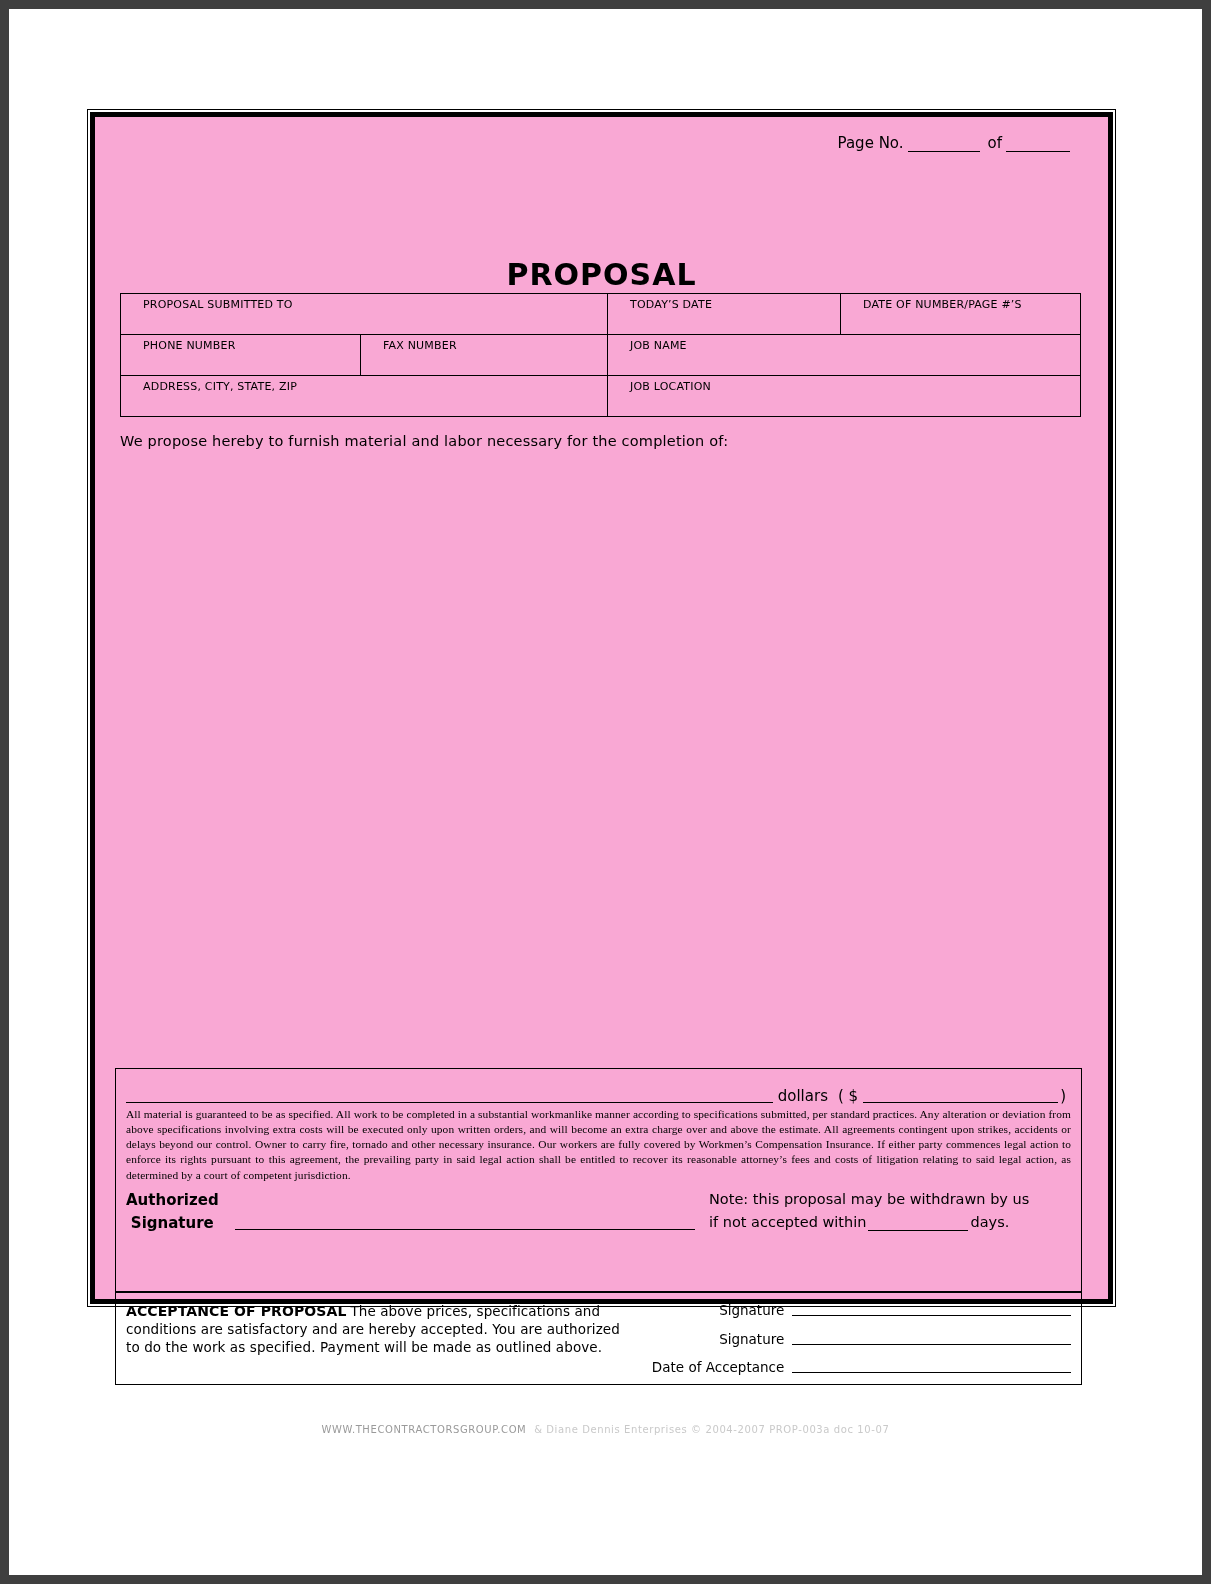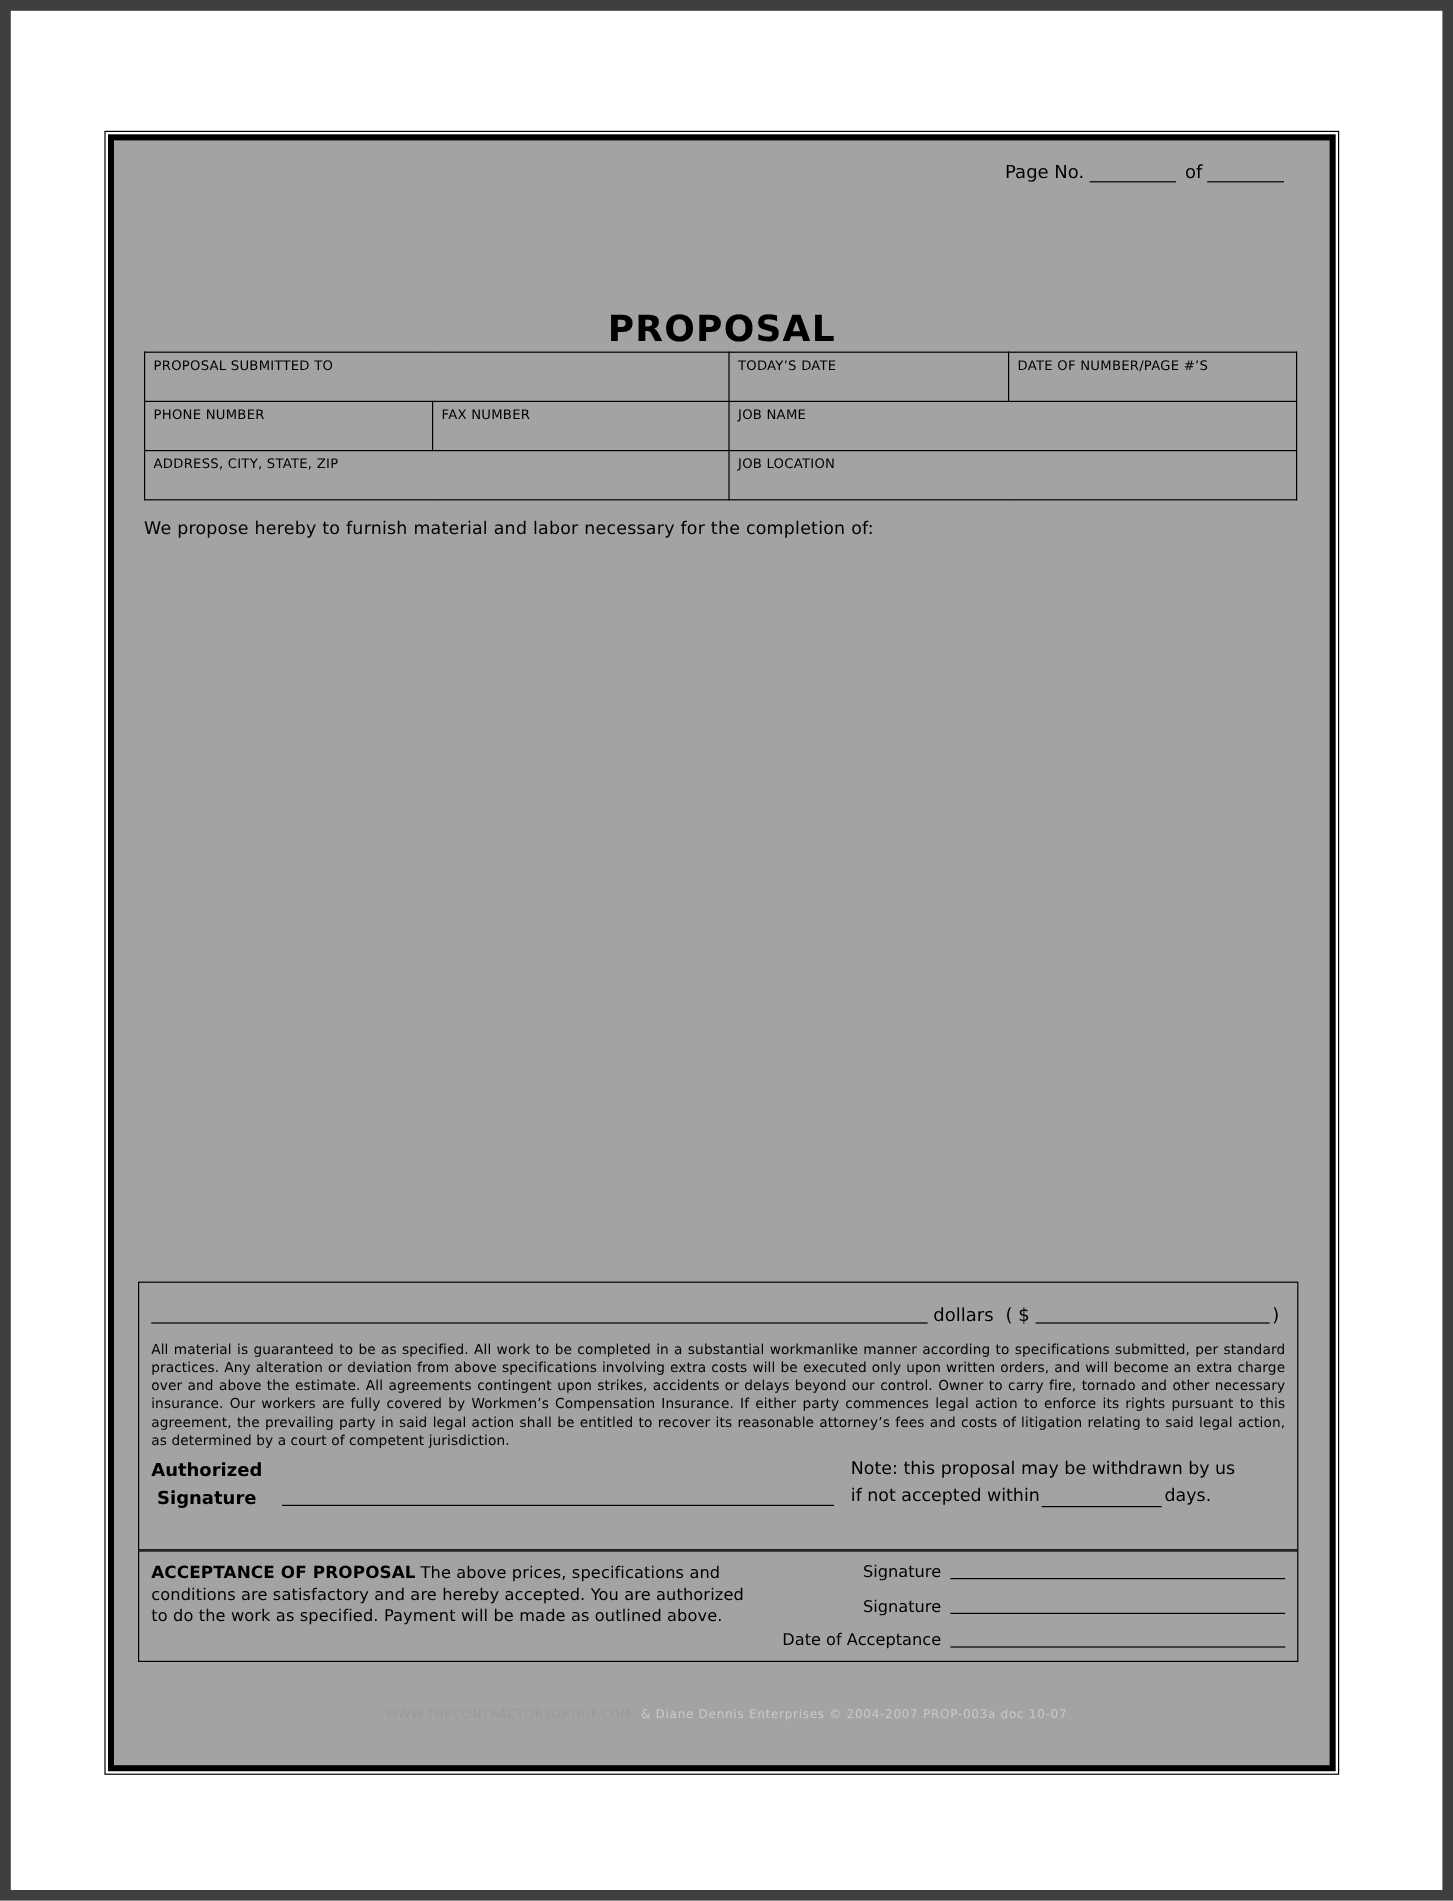--- a/index.html
+++ b/index.html
@@ -5,22 +5,22 @@
   * { margin:0; padding:0; box-sizing:border-box; }
   html,body { width:1211px; height:1584px; background:#fff; }
   body { font-family:"DejaVu Sans","Liberation Sans",sans-serif; color:#000; }
 
   .screen {
     position:relative; width:1211px; height:1584px;
     background:#fff; border:9px solid #3f3f3f; overflow:hidden;
   }
 
   .form-page {
-    position:absolute; left:81px; top:103px; width:1023px; height:1364px;
-    background:#a3a3a3; border:5px solid #000; outline:1px solid #000; outline-offset:2px;
+    position:absolute; left:81px; top:103px; width:1023px; height:1192px;
+    background:#f9a8d4; border:5px solid #000; outline:1px solid #000; outline-offset:2px;
   }
 
   .blank { display:inline-block; border-bottom:1px solid #000; height:14px; }
   .w72 { width:72px; } .w64 { width:64px; } .w195 { width:195px; } .w100 { width:100px; }
   .grow { flex:1 1 auto; }
 
   .page-no-row {
     position:absolute; top:18px; right:38px;
     font-size:15px; display:flex; align-items:flex-end; gap:4px;
   }
@@ -31,41 +31,41 @@
     position:absolute; top:140px; left:0; width:100%;
     text-align:center; font-size:30px; font-weight:bold; letter-spacing:1px;
   }
 
   .info-table {
     position:absolute; top:176px; left:25px; width:960px;
     border-collapse:collapse; table-layout:fixed;
   }
   .info-table td {
     border:1px solid #000; height:41px; vertical-align:top;
-    padding:4px 7px; font-size:11px; letter-spacing:0.2px;
+    padding:4px 22px; font-size:11px; letter-spacing:0.2px;
   }
 
   .intro { position:absolute; top:316px; left:25px; font-size:14.5px; letter-spacing:0.2px; }
 
   .work-area { position:absolute; top:345px; left:25px; width:960px; height:595px; }
 
   .sum-box {
     position:absolute; top:951px; left:20px; width:967px; height:224px;
     border:1px solid #000; padding:8px 10px 6px; overflow:hidden;
   }
   .sum-line1 { font-size:14.5px; letter-spacing:0.1px; }
   .sum-line2 { display:flex; align-items:flex-end; margin-top:10px; font-size:15px; }
   .sum-line2 .blank { margin-bottom:2px; }
   .sum-line2 .inline-lbl { margin:0 5px; white-space:nowrap; }
   .sum-line2 .close { margin-left:2px; }
   .payment-row { display:flex; align-items:flex-end; margin-top:7px; font-size:15px; }
   .payment-row .pay-lbl { margin-right:10px; white-space:nowrap; }
   .payment-row .blank { margin-bottom:2px; }
   .fine-print {
-    margin-top:12px; font-size:11.4px; line-height:1.33; text-align:justify; letter-spacing:0.1px;
+    margin-top:2px; font-size:11.4px; line-height:1.33; text-align:justify; letter-spacing:0.1px;font-family:Liberation Serif, serif;
   }
   .auth-row { display:flex; align-items:flex-end; margin-top:5px; }
   .auth-lbl { font-weight:bold; font-size:15px; line-height:1.5; white-space:nowrap;text-align:center; }
   .auth-line { flex:1 1 auto; margin:0 14px 4px 16px; }
   .note { width:362px; flex:0 0 auto; font-size:14.5px; line-height:1.6; }
   .note-line2 { display:flex; align-items:flex-end; gap:2px; }
   .note-line2 .blank { margin-bottom:3px; }
 
   .acceptance-box {
     position:absolute; top:1175px; left:20px; width:967px; height:93px;

